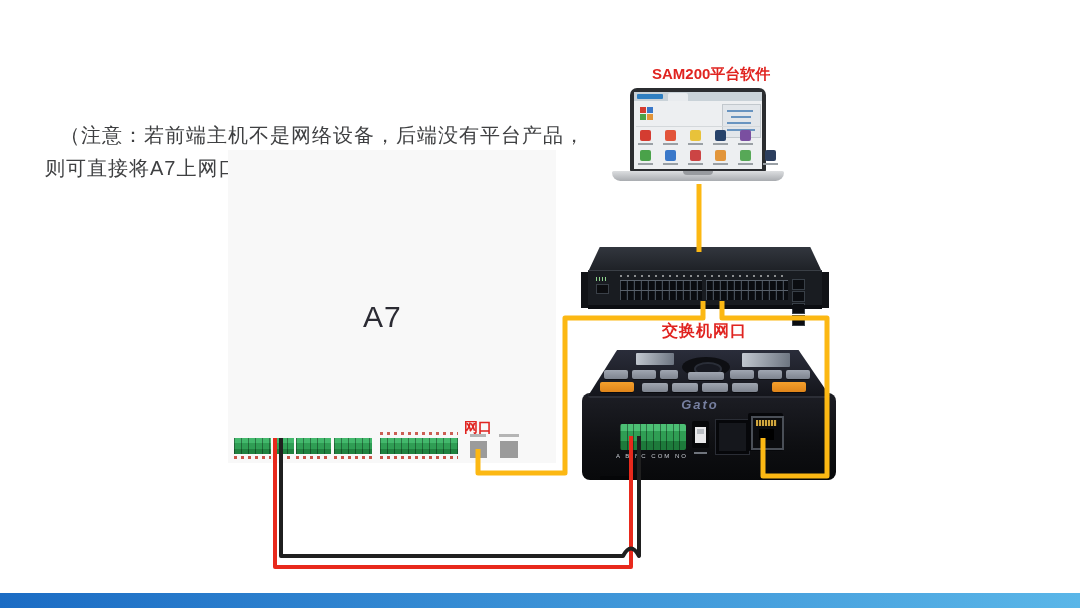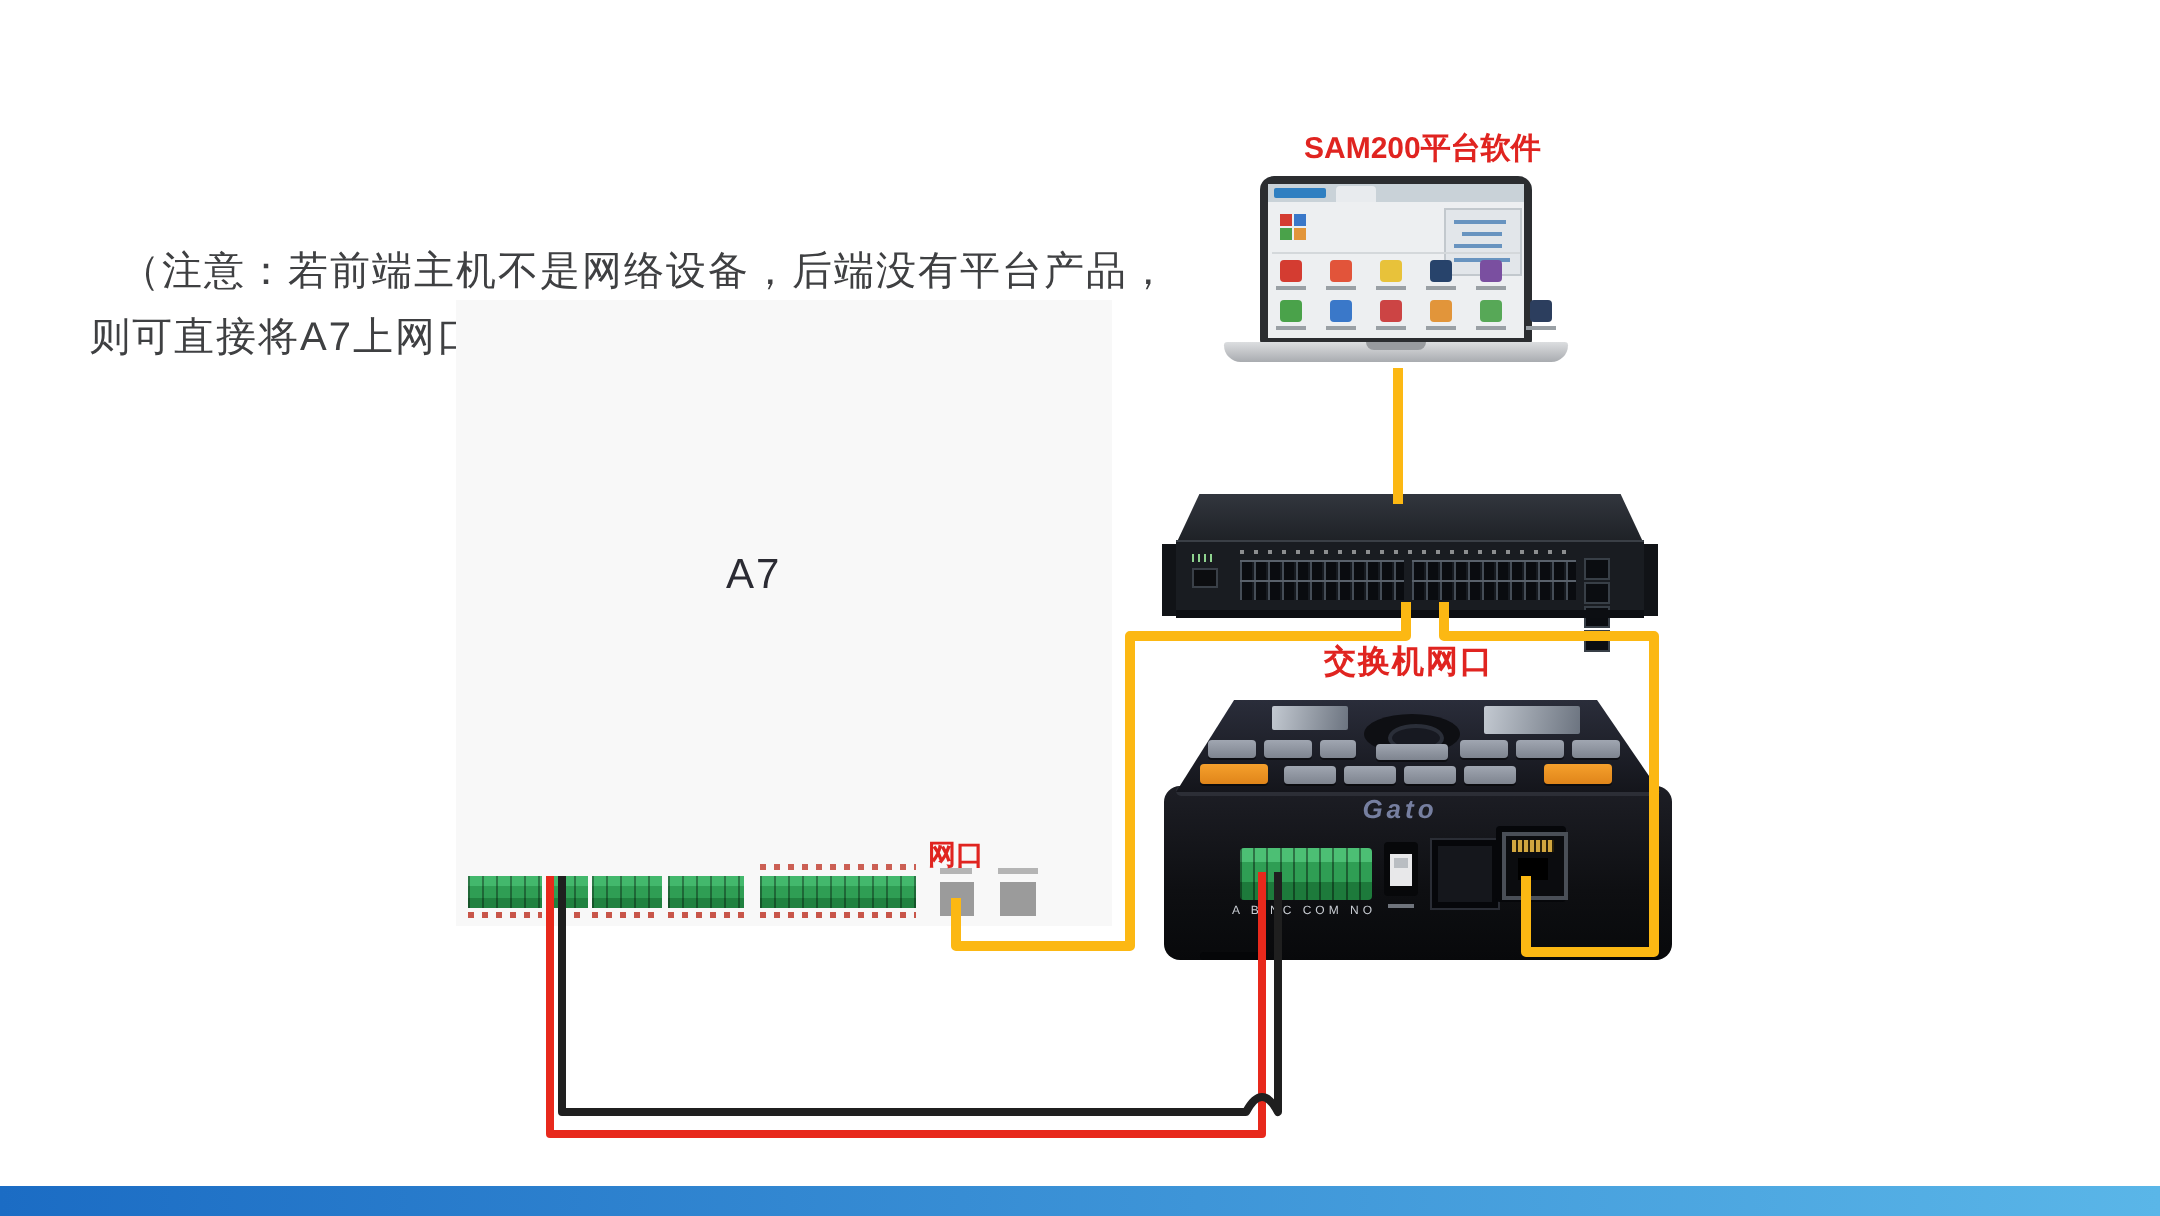--- a/index.html
+++ b/index.html
@@ -12,21 +12,21 @@
   
   .title{left:55px;top:16px;font-size:30px;font-weight:bold;color:#1797d4;letter-spacing:1px;}
   .step{left:57px;top:76px;font-size:18px;color:#3f4042;letter-spacing:1px;}
   .note{font-size:20px;color:#3f4042;letter-spacing:1px;}
   .note1{left:60px;top:122px;}
   .note2{left:45px;top:155px;}
   .red-label{color:#e02420;font-weight:bold;}
 
   
   .panel{left:228px;top:150px;width:328px;height:313px;background:#f8f8f8;}
-  .a7-name{left:363px;top:276px;font-size:21px;color:#2b2b33;letter-spacing:1px;}
+  .a7-name{left:363px;top:300px;font-size:30px;color:#2b2b33;letter-spacing:1px;}
   .tblock{top:438px;height:16px;background:#2f9e54;
     background-image:repeating-linear-gradient(90deg,rgba(0,0,0,.35) 0 1px,transparent 1px 7px),
       linear-gradient(#43b86c 0 5px,#2f9e54 5px 11px,#20813f 11px 16px);}
   .tlabel{top:456px;height:3px;background:repeating-linear-gradient(90deg,#c0392b 0 3px,transparent 3px 7px);opacity:.85;}
   .tlabel-top{top:432px;height:3px;background:repeating-linear-gradient(90deg,#c0392b 0 3px,transparent 3px 7px);opacity:.8;}
   .gray-port{top:441px;height:17px;background:#9b9b9b;}
   .gray-cap{top:434px;height:3px;background:#b5b5b5;}
   .a7port-label{left:464px;top:419px;font-size:14px;}
 
   

